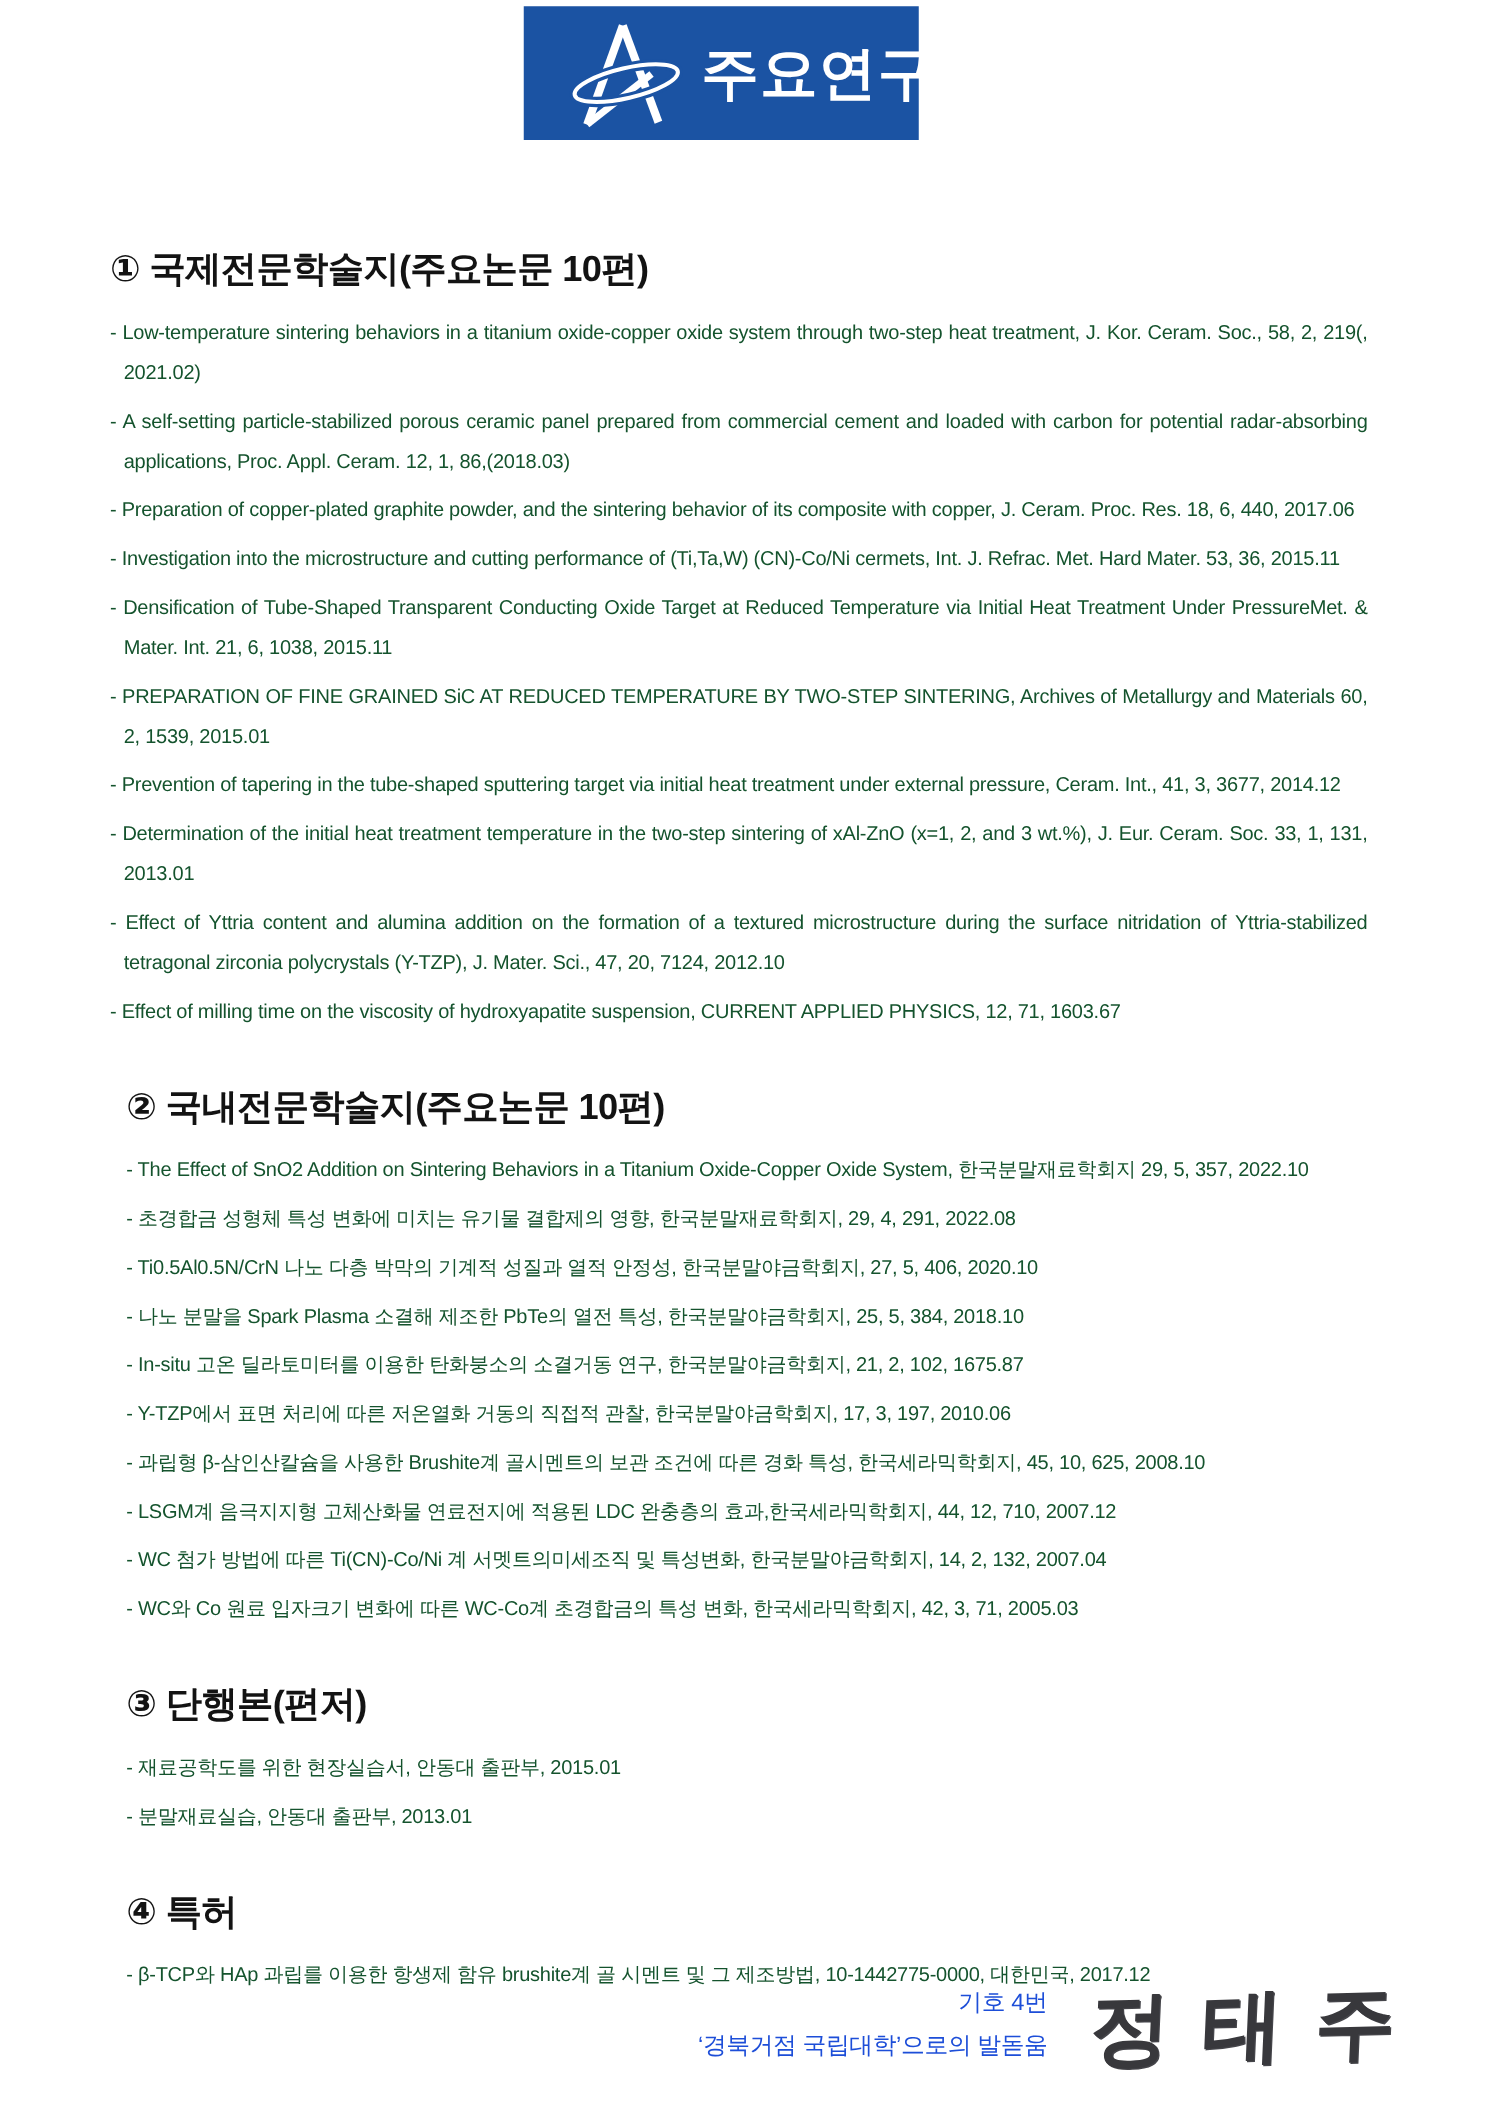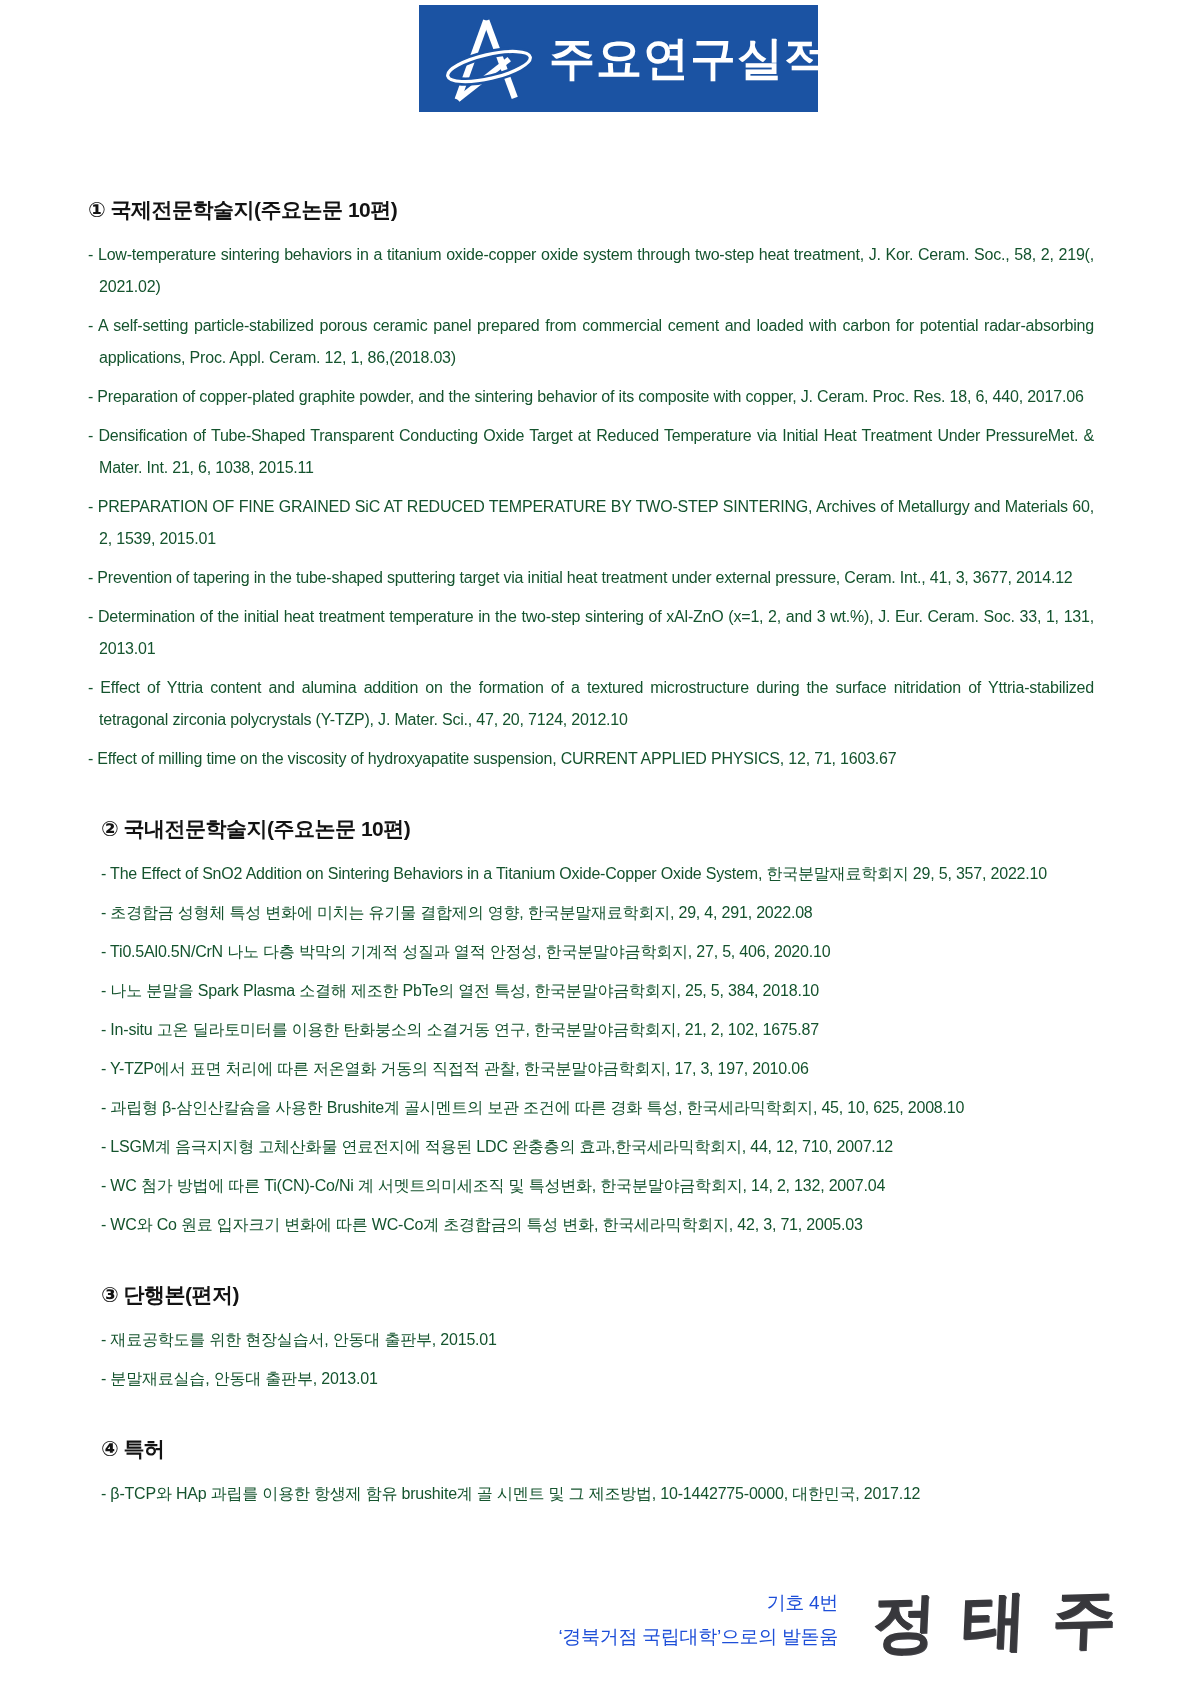--- a/index.html
+++ b/index.html
@@ -12,27 +12,27 @@
     color: #3f3f3f;
     overflow: hidden;
   }
   .page { width: 1200px; height: 1697px; position: relative; background: #ffffff; }
 
   
   .banner {
     position: absolute;
     left: 419px;
     top: 5px;
-    width: 399px;
+    width: 316px;
     height: 107px;
     background: #1b53a3;
     display: flex;
     align-items: center;
     justify-content: flex-start;
-    padding: 0 18px 0 18px;
+    padding: 0 18px 0 30px;
   }
   .logo { width: 104px; height: 92px; flex: 0 0 auto; margin-top: 4px; }
   .logo svg { width: 100%; height: 100%; display: block; }
   .banner-title {
     color: #ffffff;
     font-size: 46px;
     font-weight: 800;
     letter-spacing: 1px;
     white-space: nowrap;
     margin-left: 8px;
@@ -42,21 +42,21 @@
   .content {
     position: absolute;
     top: 196px;
     left: 0;
     width: 1200px;
     padding: 0 106px 0 88px;
   }
   .section { margin: 0; }
   .section + .section { margin-top: 40px; margin-left: 13px; }
   .section-heading {
-    font-size: 21px;
+    font-size: 29px;
     font-weight: 800;
     color: #131313;
     letter-spacing: -0.5px;
     margin-bottom: 15px;
   }
   .pub-list { list-style: none; }
   .pub-item {
     font-size: 16px;
     line-height: 32px;
     color: #14532d;
@@ -118,20 +118,21 @@
   </div>
 
   <div class="content">
 
     <section class="section">
       <h2 class="section-heading">① 국제전문학술지(주요논문 10편)</h2>
       <ul class="pub-list">
         <li class="pub-item">- Low-temperature sintering behaviors in a titanium oxide-copper oxide system through two-step heat treatment, J. Kor. Ceram. Soc., 58, 2, 219(, 2021.02)</li>
         <li class="pub-item">- A self-setting particle-stabilized porous ceramic panel prepared from commercial cement and loaded with carbon for potential radar-absorbing applications, Proc. Appl. Ceram. 12, 1, 86,(2018.03)</li>
         <li class="pub-item">- Preparation of copper-plated graphite powder, and the sintering behavior of its composite with copper, J. Ceram. Proc. Res. 18, 6, 440, 2017.06</li>
+        <li class="pub-item">- Investigation into the microstructure and cutting performance of (Ti,Ta,W) (CN)-Co/Ni cermets, Int. J. Refrac. Met. Hard Mater. 53, 36, 2015.11</li>
         <li class="pub-item">- Densification of Tube-Shaped Transparent Conducting Oxide Target at Reduced Temperature via Initial Heat Treatment Under PressureMet. &amp; Mater. Int. 21, 6, 1038, 2015.11</li>
         <li class="pub-item">- PREPARATION OF FINE GRAINED SiC AT REDUCED TEMPERATURE BY TWO-STEP SINTERING, Archives of Metallurgy and Materials 60, 2, 1539, 2015.01</li>
         <li class="pub-item">- Prevention of tapering in the tube-shaped sputtering target via initial heat treatment under external pressure, Ceram. Int., 41, 3, 3677, 2014.12</li>
         <li class="pub-item">- Determination of the initial heat treatment temperature in the two-step sintering of xAl-ZnO (x=1, 2, and 3 wt.%), J. Eur. Ceram. Soc. 33, 1, 131, 2013.01</li>
         <li class="pub-item">- Effect of Yttria content and alumina addition on the formation of a textured microstructure during the surface nitridation of Yttria-stabilized tetragonal zirconia polycrystals (Y-TZP), J. Mater. Sci., 47, 20, 7124, 2012.10</li>
         <li class="pub-item">- Effect of milling time on the viscosity of hydroxyapatite suspension, CURRENT APPLIED PHYSICS, 12, 71, 1603.67</li>
       </ul>
     </section>
 
     <section class="section">

